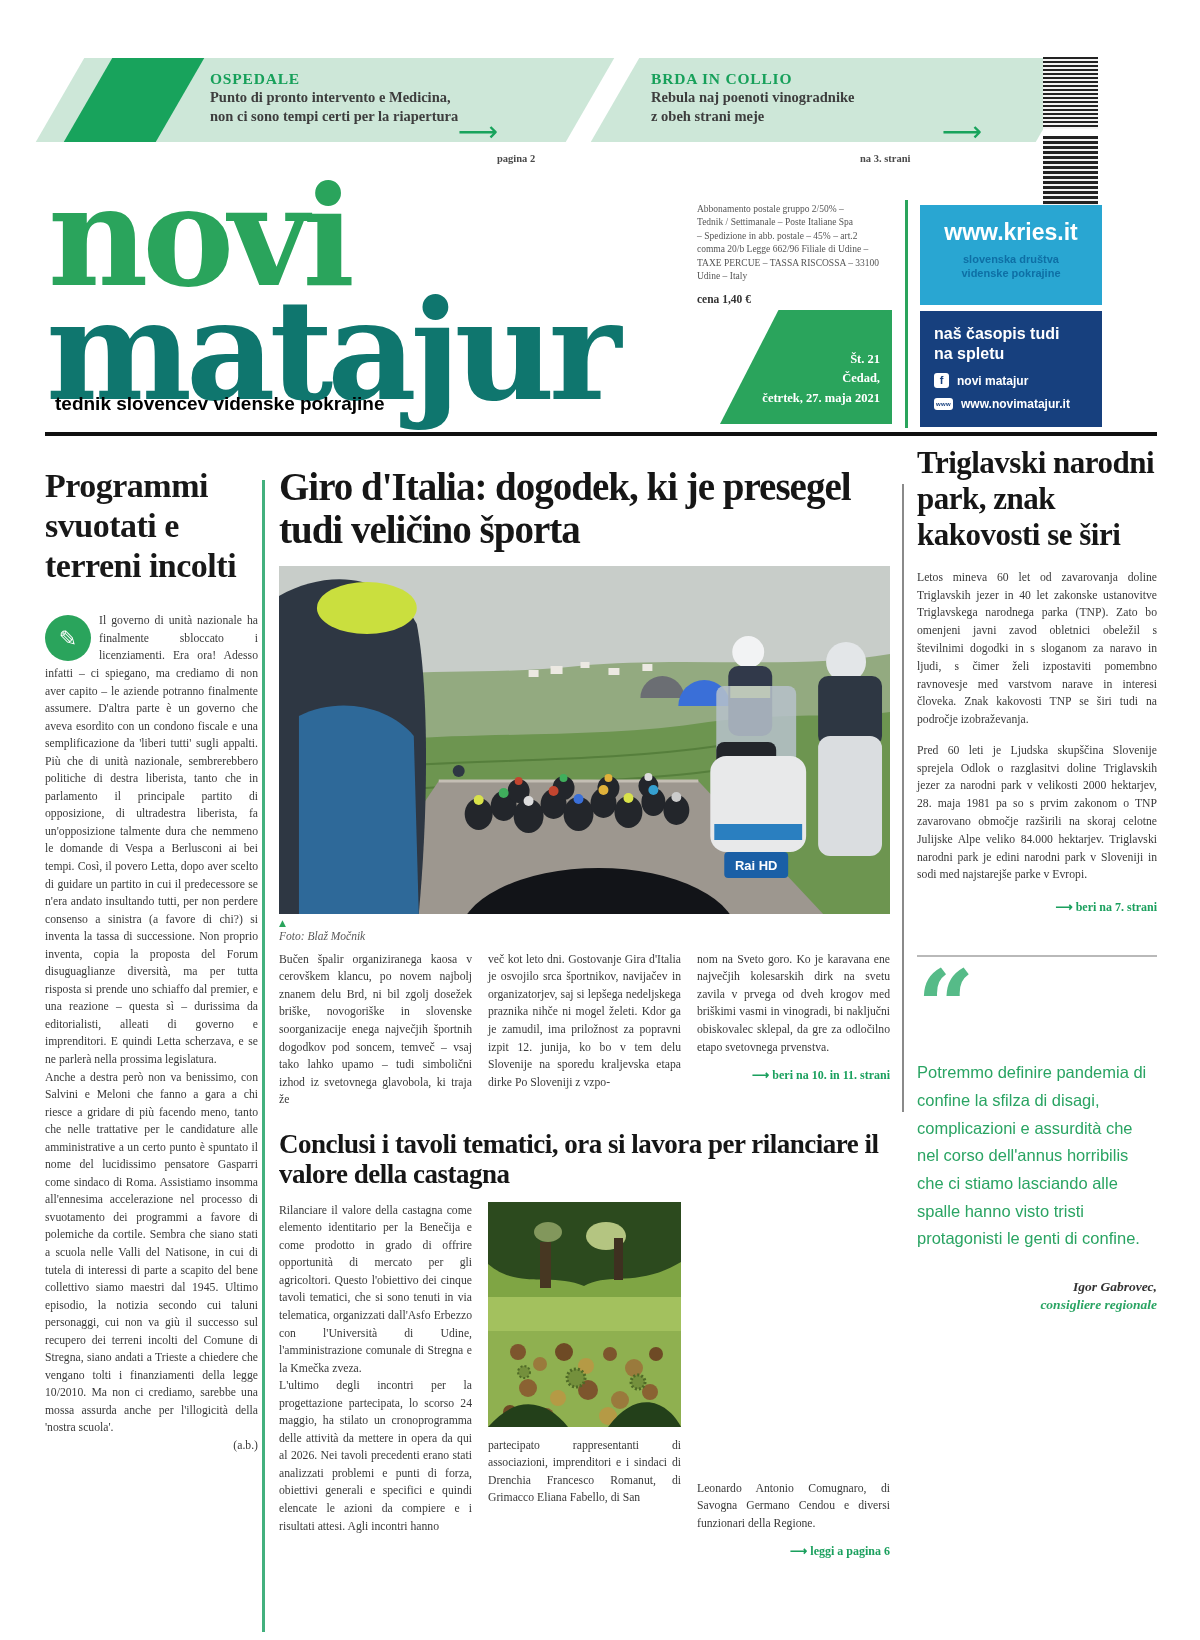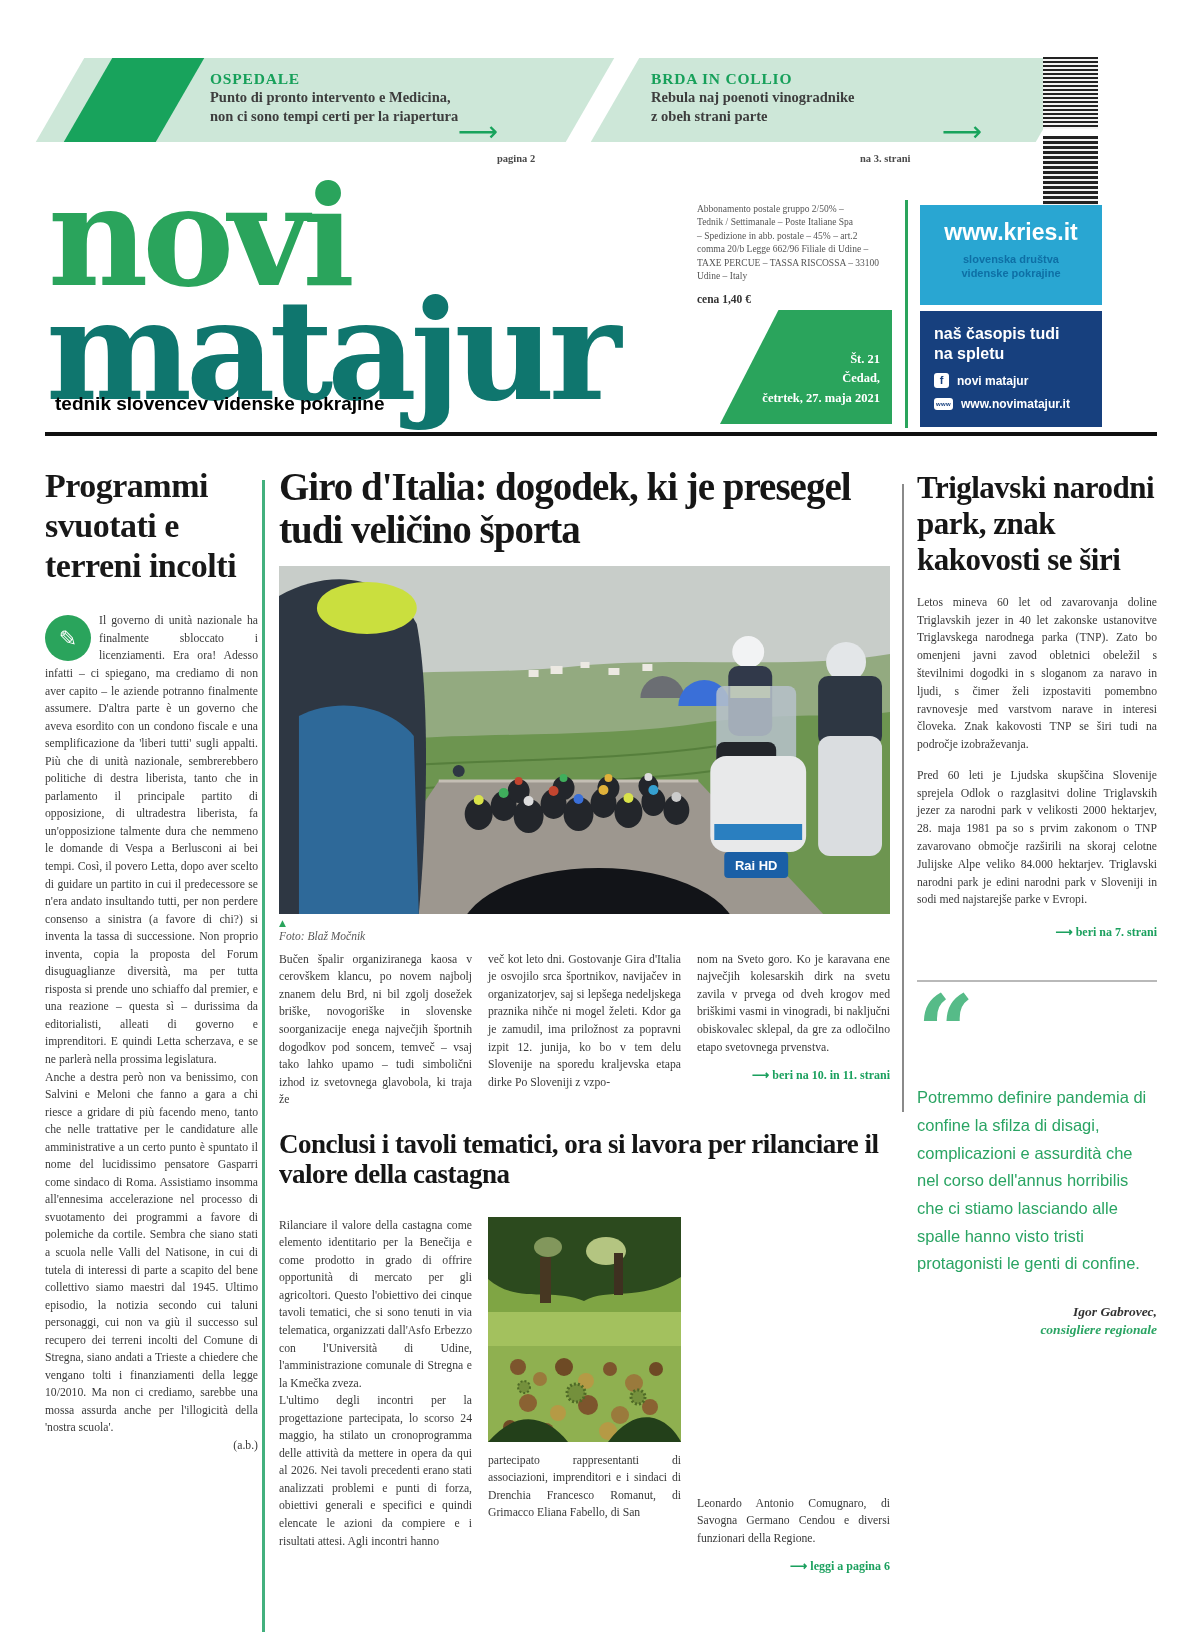--- a/index.html
+++ b/index.html
@@ -73,26 +73,26 @@
   .center{position:absolute;left:279px;top:466px;width:611px;}
   .giro-title{font-weight:700;font-size:39px;line-height:1.1;letter-spacing:-1px;color:#161616;}
   .photo{margin-top:14px;width:611px;height:348px;display:block;}
   .cap-marker{margin-top:5px;font-size:9px;color:#2aa45c;line-height:1;font-family:"DejaVu Sans",sans-serif;}
   .caption{margin-top:2px;font-style:italic;font-size:11.5px;color:#585858;}
   .cols{display:flex;gap:16px;margin-top:9px;}
   .col{flex:1;font-size:11.7px;line-height:1.5;text-align:justify;color:#3a3a3a;}
   .read-link{display:block;margin-top:10px;font-weight:700;font-size:12px;color:#1ba05e;
         text-align:right;text-decoration:none;cursor:pointer;}
   .cast-title{margin-top:20px;font-weight:700;font-size:27px;line-height:1.13;letter-spacing:-.5px;color:#161616;}
-  .cast-cols{display:flex;gap:16px;margin-top:27px;}
+  .cast-cols{display:flex;gap:16px;margin-top:12px;}
   .cast-photo{width:100%;height:225px;display:block;}
   .cast-col2-text{margin-top:10px;}
   .cast-col3{padding-top:278px;box-sizing:border-box;}
 
-  .right{position:absolute;left:917px;top:470px;width:240px;}
+  .right{position:absolute;left:917px;top:445px;width:240px;}
   .tri-title{font-weight:700;font-size:31px;line-height:1.16;letter-spacing:-.5px;color:#161616;}
   .tri-p{margin:13px 0 0 0;font-size:11.7px;line-height:1.52;text-align:justify;color:#3a3a3a;}
   .tri-p:first-of-type{margin-top:16px;}
   .tri-link{margin-top:16px;}
   .right hr{margin:40px 0 0 0;border:none;border-top:2px solid #b9b9b9;}
   .qmark{margin-top:22px;font-family:"DejaVu Serif",serif;font-weight:700;font-size:100px;
         line-height:.55;letter-spacing:-4px;color:#56bb88;height:58px;}
   .qtext{margin-top:22px;font-family:"Liberation Sans",sans-serif;font-size:16.5px;
         line-height:1.68;color:#2aa463;}
   .sig{margin-top:26px;text-align:right;font-style:italic;}
@@ -114,21 +114,21 @@
     </div>
     <div class="t-arrow">⟶</div>
   </div>
   <div class="t-ref ref1">pagina 2</div>
 
   <div class="teaser t2">
     <div class="t-bg"></div>
     <div class="t-content">
       <div class="t-kicker">BRDA IN COLLIO</div>
       <div class="t-line">Rebula naj poenoti vinogradnike</div>
-      <div class="t-line">z obeh strani parte</div>
+      <div class="t-line">z obeh strani meje</div>
     </div>
     <div class="t-arrow">⟶</div>
   </div>
   <div class="t-ref ref2">na 3. strani</div>
 
   <div class="barcode bc1"></div>
   <div class="barcode bc2"></div>
 
   <div class="novi">novi</div>
   <div class="matajur">matajur</div>

